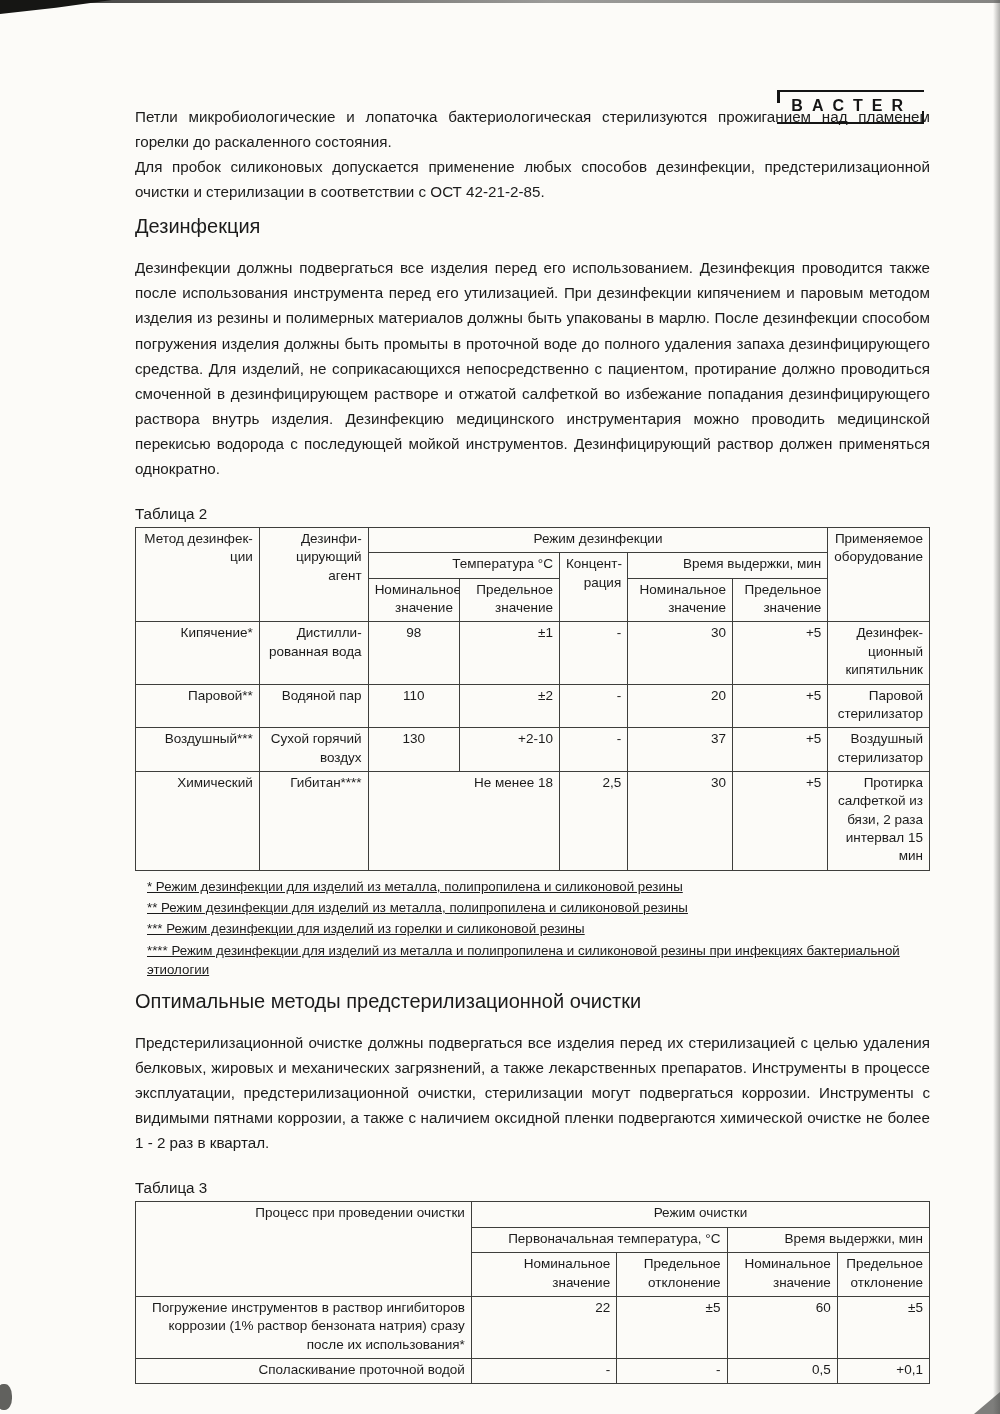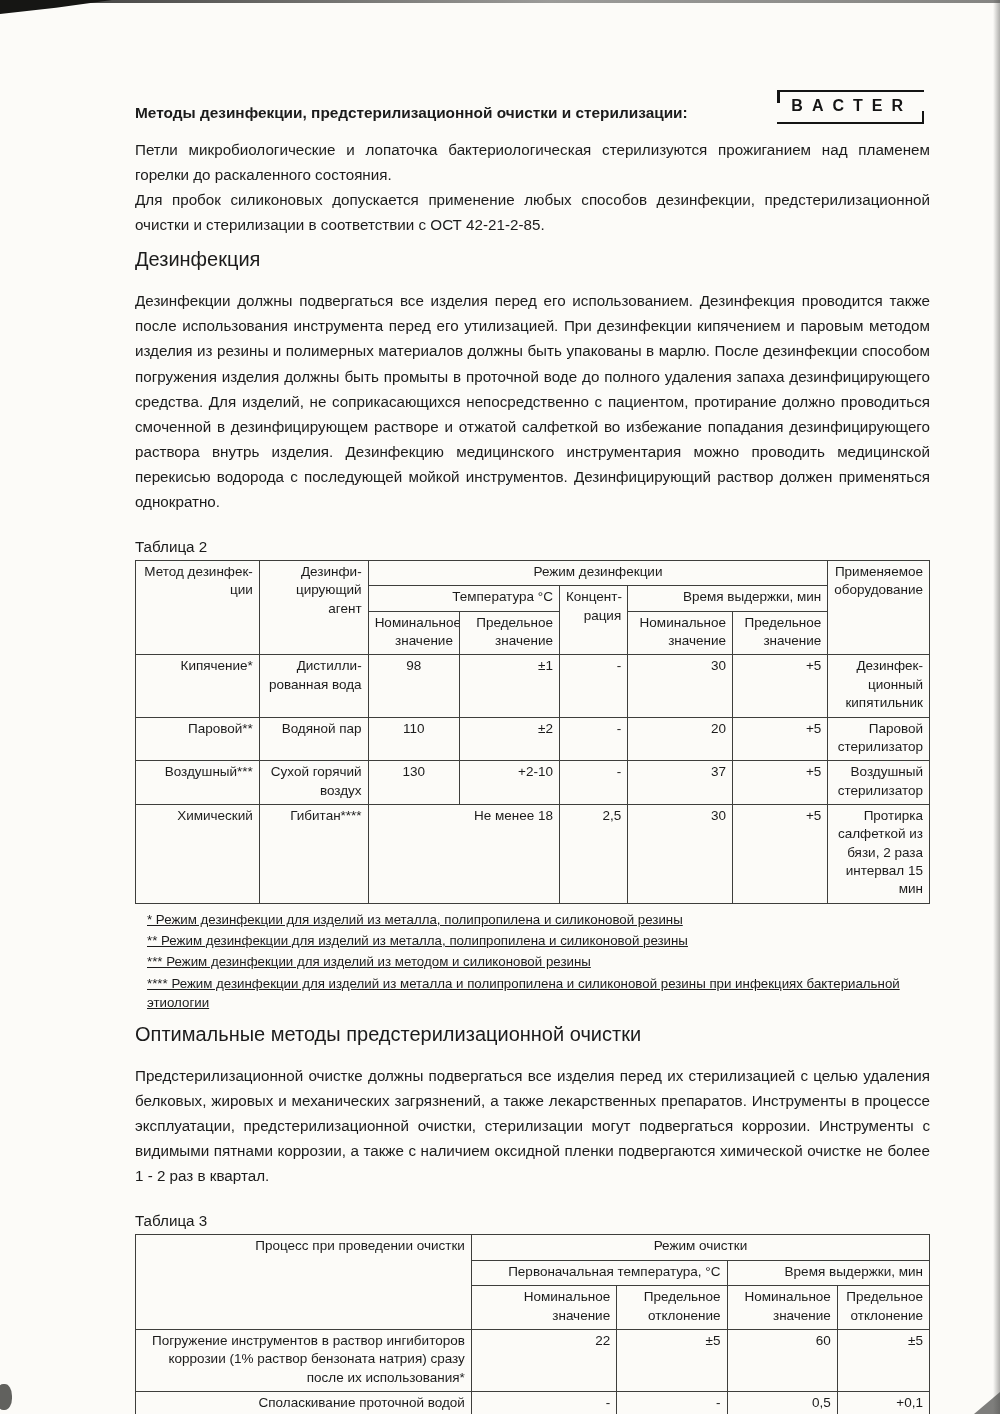--- a/index.html
+++ b/index.html
@@ -141,21 +141,20 @@
   <div class="scan-corner-tl"></div>
   <div class="scan-corner-br"></div>
   <div class="scan-mark-bl"></div>
 
   <div class="logo">
     <span class="logo-text">BACTER</span>
   </div>
 
   <div class="content">
 
-    <h1 class="doc-title">Методы дезинфекции, предстерилизационной очистки и стерилизации:</h1>
 
     <p class="body-text">Петли микробиологические и лопаточка бактериологическая стерилизуются прожиганием над пламенем горелки до раскаленного состояния.</p>
     <p class="body-text">Для пробок силиконовых допускается применение любых способов дезинфекции, предстерилизационной очистки и стерилизации в соответствии с ОСТ 42-21-2-85.</p>
 
     <h2 class="section-heading">Дезинфекция</h2>
     <p class="body-text">Дезинфекции должны подвергаться все изделия перед его использованием. Дезинфекция проводится также после использования инструмента перед его утилизацией. При дезинфекции кипячением и паровым методом изделия из резины и полимерных материалов должны быть упакованы в марлю. После дезинфекции способом погружения изделия должны быть промыты в проточной воде до полного удаления запаха дезинфицирующего средства. Для изделий, не соприкасающихся непосредственно с пациентом, протирание должно проводиться смоченной в дезинфицирующем растворе и отжатой салфеткой во избежание попадания дезинфицирующего раствора внутрь изделия. Дезинфекцию медицинского инструментария можно проводить медицинской перекисью водорода с последующей мойкой инструментов. Дезинфицирующий раствор должен применяться однократно.</p>
 
     <p class="table-caption">Таблица 2</p>
 
     <table class="tbl">
@@ -234,21 +233,21 @@
           <td>30</td>
           <td>+5</td>
           <td>Протирка салфеткой из бязи, 2 раза интервал 15 мин</td>
         </tr>
       </tbody>
     </table>
 
     <div class="footnotes">
       <p>* Режим дезинфекции для изделий из металла, полипропилена и силиконовой резины</p>
       <p>** Режим дезинфекции для изделий из металла, полипропилена и силиконовой резины</p>
-      <p>*** Режим дезинфекции для изделий из методом и силиконовой резины</p>
+      <p>*** Режим дезинфекции для изделий из горелки и силиконовой резины</p>
       <p>**** Режим дезинфекции для изделий из металла и полипропилена и силиконовой резины  при инфекциях бактериальной этиологии</p>
     </div>
 
     <h2 class="section-heading">Оптимальные методы предстерилизационной очистки</h2>
     <p class="body-text">Предстерилизационной очистке должны подвергаться все изделия перед их стерилизацией с целью удаления белковых, жировых и механических загрязнений, а также лекарственных препаратов. Инструменты в процессе эксплуатации, предстерилизационной очистки, стерилизации могут подвергаться коррозии. Инструменты с видимыми пятнами коррозии, а также с наличием оксидной пленки подвергаются химической очистке не более 1 - 2 раз в квартал.</p>
 
     <p class="table-caption">Таблица 3</p>
 
     <table class="tbl">
       <colgroup>

